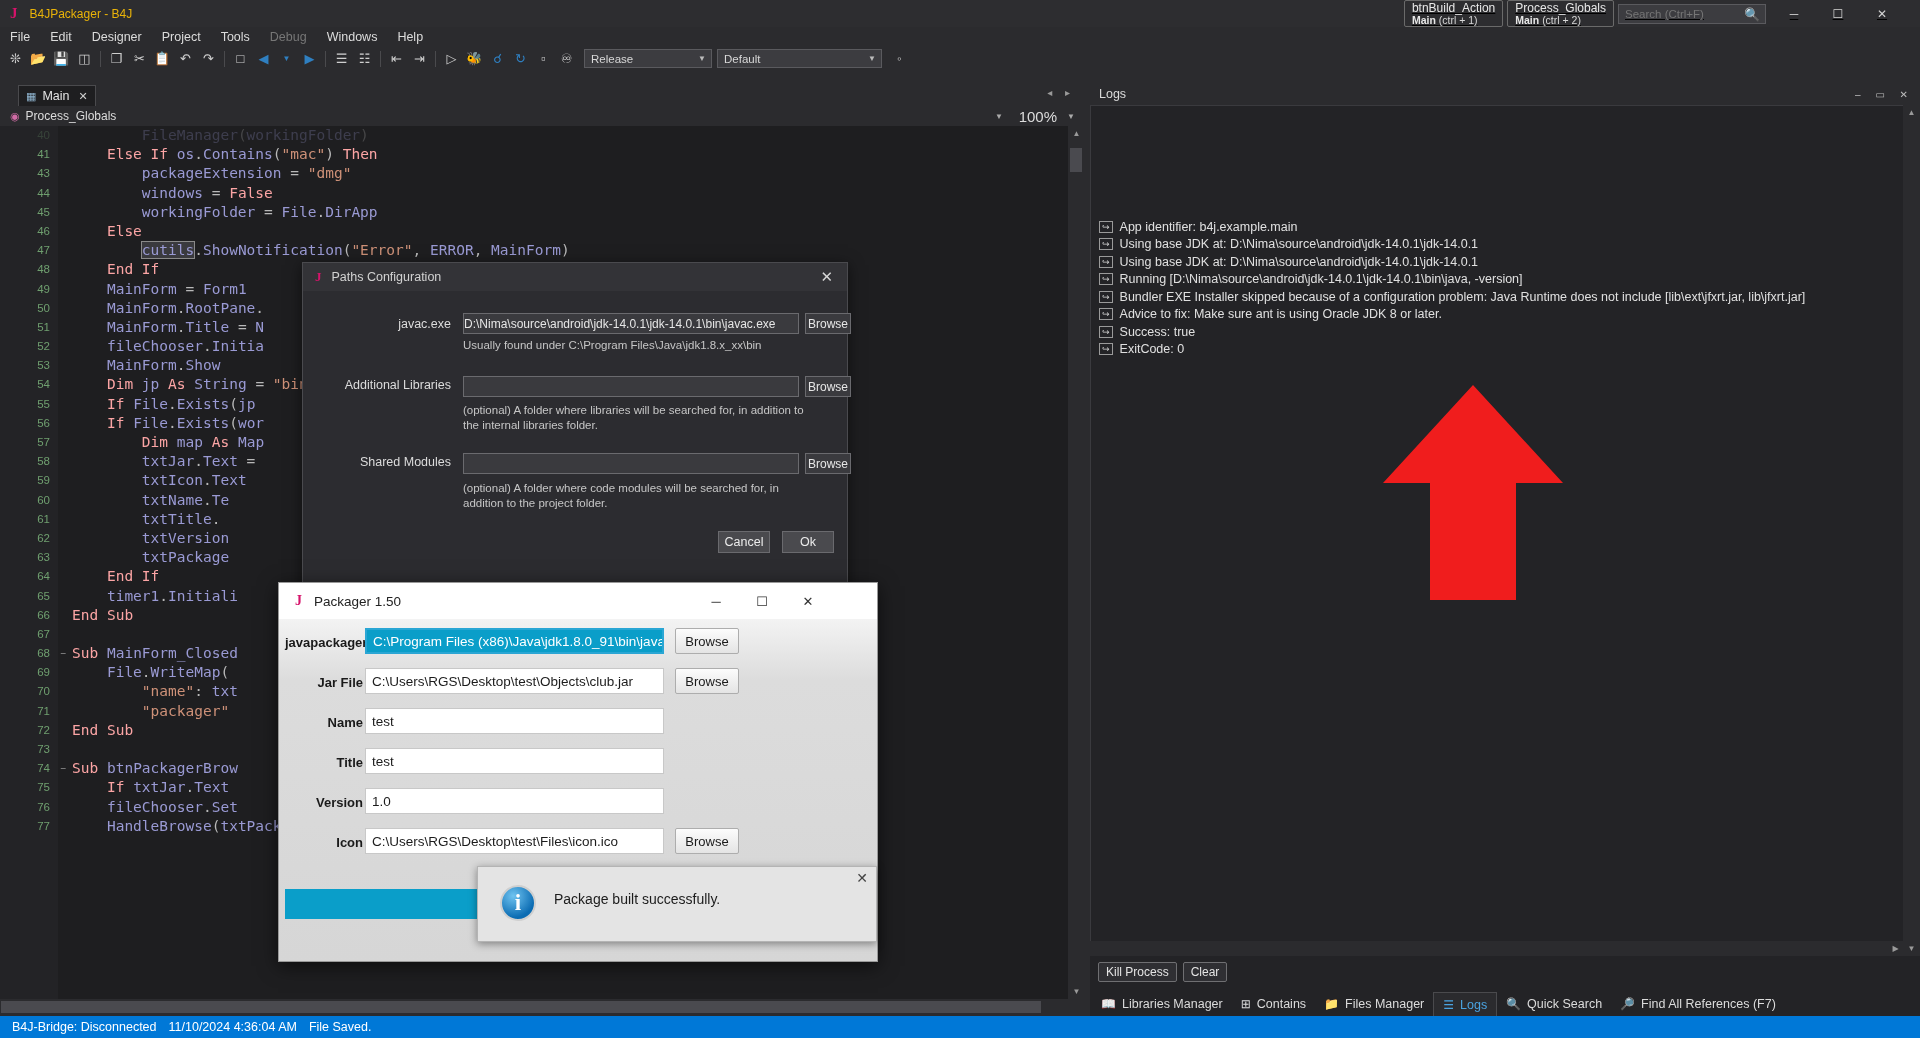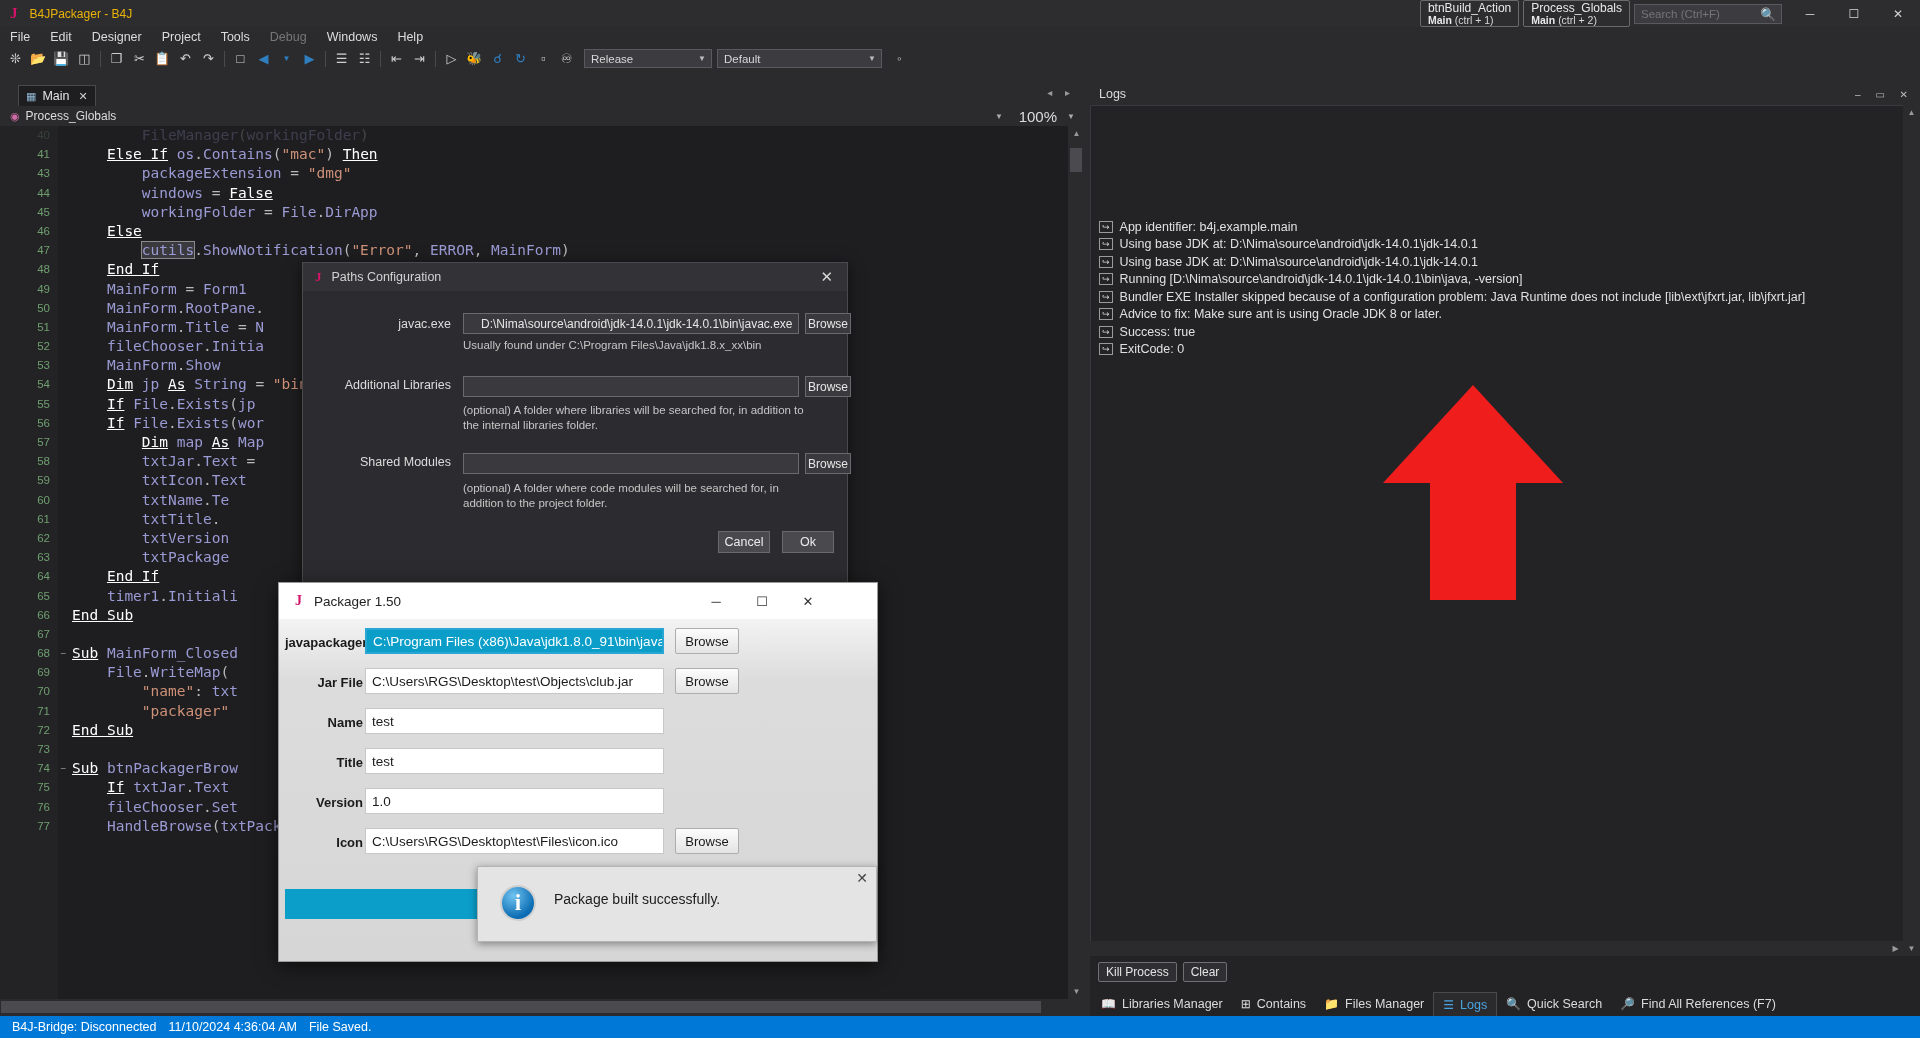--- a/index.html
+++ b/index.html
@@ -12,21 +12,21 @@
   }
   #app { position: relative; width: 1920px; height: 1038px; background: #2b2b2e; }
 
   
   .titlebar {
     position: absolute; left:0; top:0; width: 1920px; height: 27px;
     background: #2d2d30; display: flex; align-items: center;
   }
   .tb-logo { color: #d6136a; font-weight: bold; font-size: 15px; margin-left: 10px; font-family: "Liberation Serif", serif;}
   .tb-title { color: #eab308; font-size: 12px; margin-left: 12px; }
-  .tb-right { position:absolute; right:0; top:0; height:27px; display:flex; align-items:center; }
+  .tb-right { position:absolute; right:16px; top:0; height:27px; display:flex; align-items:center;text-decoration:underline; }
   .recentbtn {
     border: 1px solid #6a6a6a; background:#2d2d30; color:#e8e8e8;
     height: 27px; padding: 1px 7px 0 7px; margin-right: 4px;
     display:flex; flex-direction:column; justify-content:center; line-height:1.05;
     border-radius:2px;
   }
   .recentbtn .r1 { font-size: 12px; }
   .recentbtn .r2 { font-size: 10.5px; font-weight:bold; }
   .recentbtn .r2 span { font-weight: normal; color:#d8d8d8; }
   .searchbox {
@@ -76,21 +76,21 @@
   .cbox .zarr { position:absolute; right:10px; color:#aaa; font-size:8px; }
 
   .code { position:absolute; left:0; top:43px; right:0; bottom:17px; overflow:hidden; background:#1e1e20;
           font-family:"DejaVu Sans Mono", monospace; font-size:14.5px; }
   .gutter { position:absolute; left:0; top:0; width:58px; height:100%; background:#232326; }
   .codelines { position:absolute; left:0; top:0; right:0; }
   .ln { position:relative; height:19.2px; line-height:19.2px; white-space:pre; }
   .ln .num { position:absolute; left:0; width:50px; text-align:right; color:#6f9f6f; font-size:11.5px; font-family:"Liberation Sans",sans-serif;}
   .ln .txt { position:absolute; left:72px; color:#b9b9b9; }
   .ln .fold { position:absolute; left:58px; width:11px; text-align:center; color:#9a9a9a; font-size:10px; font-family:"Liberation Sans",sans-serif;}
-  .k  { color:#ffffff;text-decoration:underline; }       
+  .k  { color:#fca5a5; }       
   .s  { color:#ce9178; }       
   .kw { color:#9a9ad4; }
   .hl { background:#3a3a3e; outline:1px solid #8a8a8a; }
 
   .hscroll { position:absolute; left:0; bottom:0; width:1085px; height:17px; background:#2b2b2e; }
   .hscroll .thumb { position:absolute; left:1px; top:2px; width:1040px; height:12px; background:#4a4a4f; }
   .vscroll { position:absolute; right:0; top:43px; bottom:17px; width:17px; background:#2b2b2e; }
   .vscroll .vthumb { position:absolute; left:2px; top:22px; width:12px; height:24px; background:#4a4a4f; }
   .vscroll .varr { position:absolute; left:0; width:17px; height:15px; color:#9a9a9a; font-size:8px; text-align:center; line-height:15px; }
 
@@ -120,21 +120,21 @@
   .statusbar span { margin-left:12px; }
 
   
   .dlg-paths { position:absolute; left:302px; top:262px; width:546px; height:327px; background:#2c2c30; border:1px solid #4a4a4e; box-shadow:0 3px 14px rgba(0,0,0,.55); }
   .dlg-paths .dhdr { height:28px; background:#333337; display:flex; align-items:center; position:relative; }
   .dlg-paths .dhdr .dj { color:#d6136a; font-weight:bold; font-size:13px; margin-left:12px; font-family:"Liberation Serif",serif;}
   .dlg-paths .dhdr .dt { color:#d2d2d2; font-size:12.5px; margin-left:10px; }
   .dlg-paths .dhdr .dx { position:absolute; right:14px; color:#d6d6d6; font-size:15px; }
   .flabel { color:#dcdcdc; font-size:12.5px; text-align:right; }
   .finput { background:#3a3a3e; border:1px solid #6a6a6e; height:21px; color:#e6e6e6; font-size:12px;
-            display:flex; align-items:center; padding-left:17px; overflow:hidden; white-space:nowrap; }
+            display:flex; align-items:center; padding-left:0; overflow:hidden; white-space:nowrap; }
   .fhelp { color:#c6c6c6; font-size:11.5px; line-height:15px; }
   .fbrowse { background:#3a3a3e; border:1px solid #6a6a6e; height:21px; color:#e6e6e6; font-size:12px;
              display:flex; align-items:center; justify-content:center; width:46px; }
   .dbtn { background:#4a4a4e; border:1px solid #6a6a6e; color:#ececec; font-size:12.5px;
           width:52px; height:22px; display:flex; align-items:center; justify-content:center; }
 
   
   .dlg-pack { position:absolute; left:278px; top:582px; width:600px; height:380px; background:#d4d0c8;
               border:1px solid #999; box-shadow:0 4px 18px rgba(0,0,0,.6); overflow:hidden;}
   .pk-hdr { height:36px; background:#fff; display:flex; align-items:center; position:relative; }

